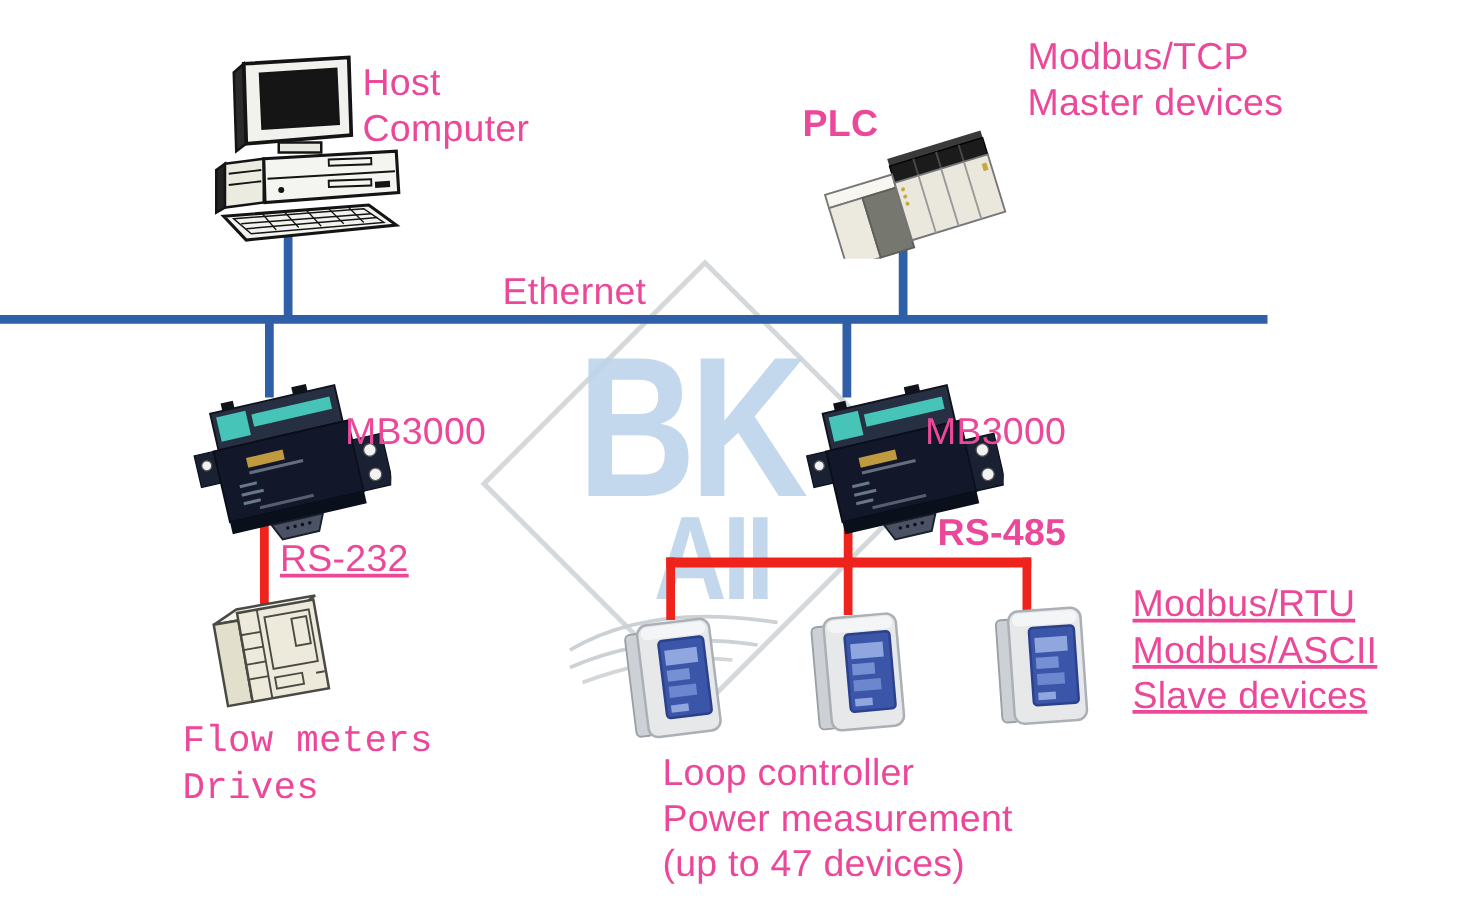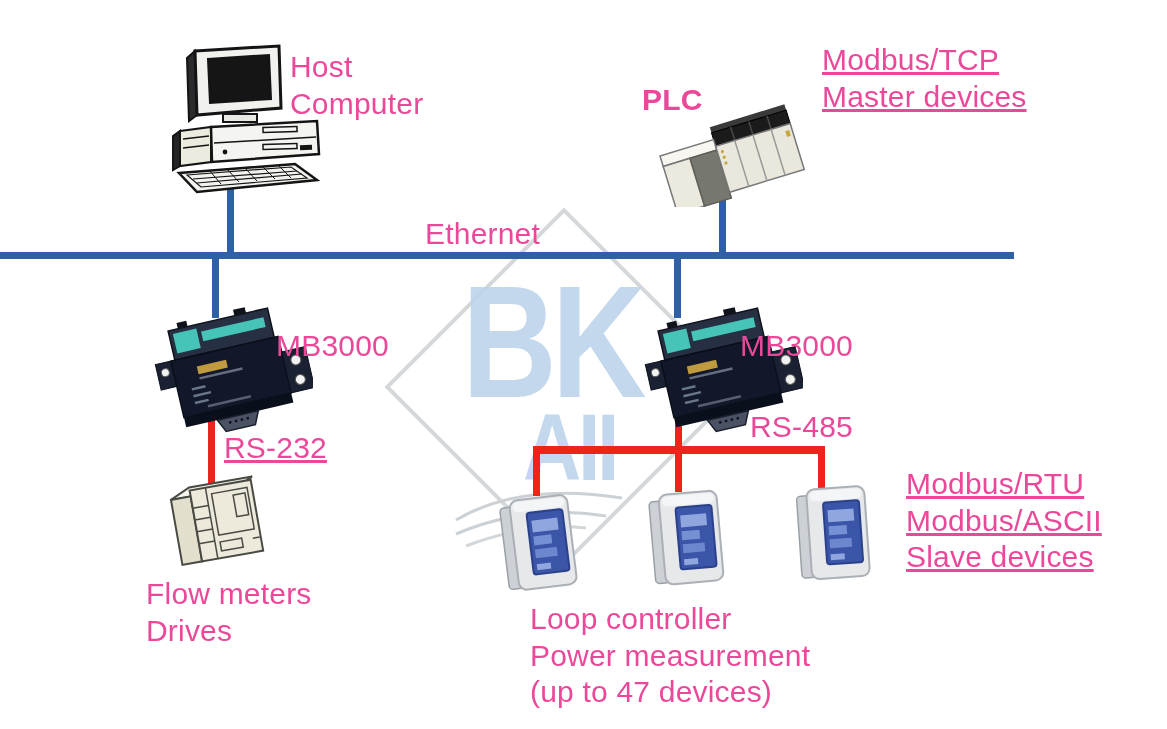--- a/index.html
+++ b/index.html
@@ -229,28 +229,28 @@
       <rect x="40" y="34" width="26" height="12" fill="#8fa6de"></rect>
       <rect x="40" y="50" width="18" height="9" fill="#7591d4"></rect>
       <rect x="40" y="63" width="22" height="9" fill="#7591d4" opacity=".85"></rect>
       <rect x="40" y="78" width="14" height="6" fill="#8fa6de"></rect>
     </g>
   </svg>
 
   <div class="label" style="left:290px;top:49px;">Host
 Computer</div>
   <div class="label" style="left:642px;top:82px;font-weight:bold;">PLC</div>
-  <div class="label" style="left:822px;top:42px;text-decoration:underline;">Modbus/TCP
+  <div class="label" style="left:822px;top:28px;">Modbus/TCP
 Master devices</div>
-  <div class="label" style="left:425px;top:216px;text-align:center;">Ethernet</div>
+  <div class="label" style="left:402px;top:216px;text-align:center;">Ethernet</div>
   <div class="label" style="left:276px;top:328px;">MB3000</div>
   <div class="label" style="left:740px;top:328px;">MB3000</div>
   <div class="label" style="left:224px;top:430px;text-decoration:underline;">RS-232</div>
-  <div class="label" style="left:750px;top:409px;">RS-485</div>
-  <div class="label" style="left:146px;top:576px;">Flow meters
+  <div class="label" style="left:750px;top:409px;font-weight:bold;">RS-485</div>
+  <div class="label" style="left:146px;top:576px;font-family:Liberation Mono, monospace;">Flow meters
 Drives</div>
   <div class="label" style="left:530px;top:601px;">Loop controller
 Power measurement
 (up to 47 devices)</div>
   <div class="label" style="left:906px;top:466px;text-decoration:underline;">Modbus/RTU
 Modbus/ASCII
 Slave devices</div>
 
 </div>
 

